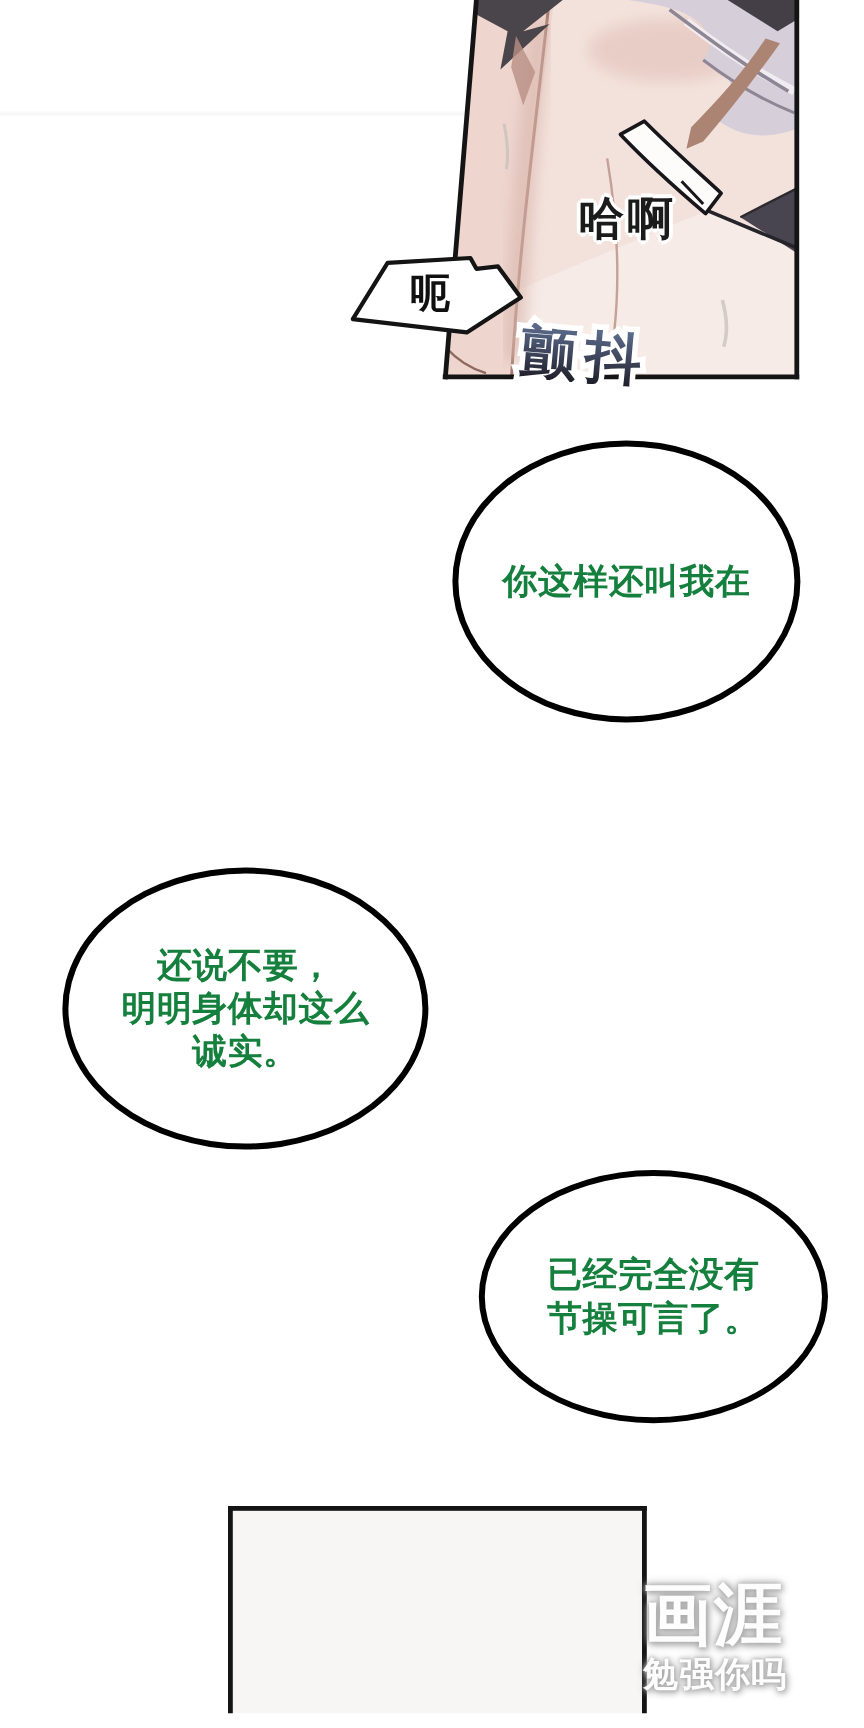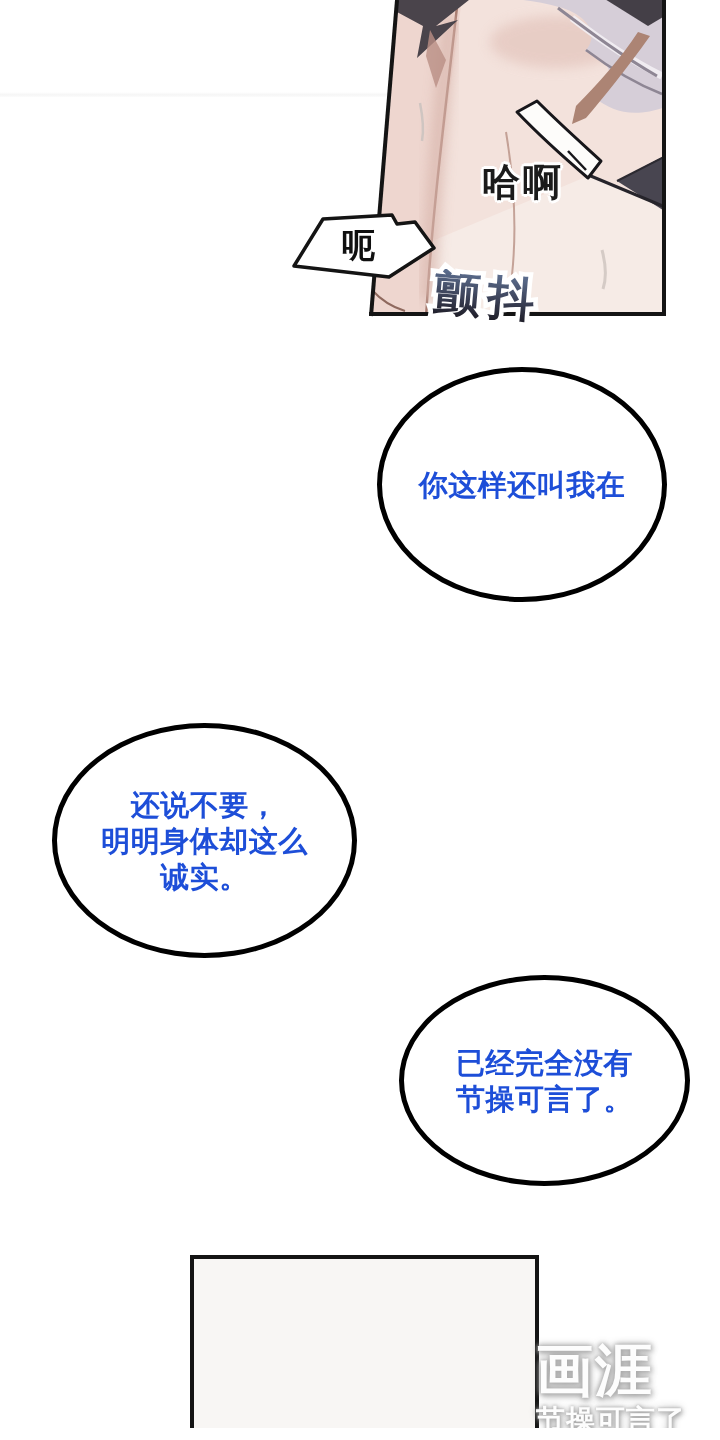--- a/index.html
+++ b/index.html
@@ -45,37 +45,37 @@
   .shout{position:absolute;left:285px;top:205px;width:158px;height:86px;z-index:8;}
   .shout .glyph{
     position:absolute;left:40px;top:22px;width:66px;text-align:center;
     font-size:34px;font-weight:800;color:#101010;line-height:1.1;
   }
 
   
   .oval{
     position:absolute;background:#ffffff;border:5px solid #000;border-radius:50%;
     display:flex;align-items:center;justify-content:center;text-align:center;
-    color:#1d4ed8;font-weight:700;font-size:29px;line-height:36px;z-index:4;
+    color:#15803d;font-weight:700;font-size:29px;line-height:36px;z-index:4;
     letter-spacing:0.5px;
   }
   .oval .line{display:block;white-space:nowrap;}
   #oval1{left:377px;top:367px;width:280px;height:225px;}
   #oval2{left:52px; top:723px;width:295px;height:225px;}
   #oval3{left:399px;top:975px;width:281px;height:201px;}
 
   
   .bottom-panel{
     position:absolute;left:190px;top:1255px;width:349px;height:195px;
     box-sizing:border-box;border:4px solid #141414;border-bottom:none;
     background:#f8f6f4;z-index:2;
   }
 
   
-  .watermark{position:absolute;left:536px;top:1318px;z-index:9;text-align:left;margin-top:24px;}
+  .watermark{position:absolute;left:536px;top:1318px;z-index:9;text-align:left;}
   .wm-logo{
     font-size:57px;font-weight:800;letter-spacing:2px;line-height:1;
     color:rgba(255,255,255,.97);
     text-shadow:0 0 4px #a9a9a9,0 0 9px #b4b4b4,1px 2px 6px #999;
   }
   .wm-tagline{
     margin-top:7px;font-size:29px;font-weight:700;letter-spacing:1px;line-height:1;
     color:rgba(255,255,255,.97);
     text-shadow:0 0 3px #a9a9a9,0 0 8px #b4b4b4,1px 2px 5px #999;
   }
@@ -170,16 +170,16 @@
     <div class="lines">
       <span class="line">已经完全没有</span>
       <span class="line">节操可言了。</span>
     </div>
   </div>
 
   <div class="bottom-panel"></div>
 
   <div class="watermark">
     <div class="wm-logo">画涯</div>
-    <div class="wm-tagline">节操可言了</div>
+    <div class="wm-tagline">勉强你吗</div>
   </div>
 
 </div>
 
 </body></html>

